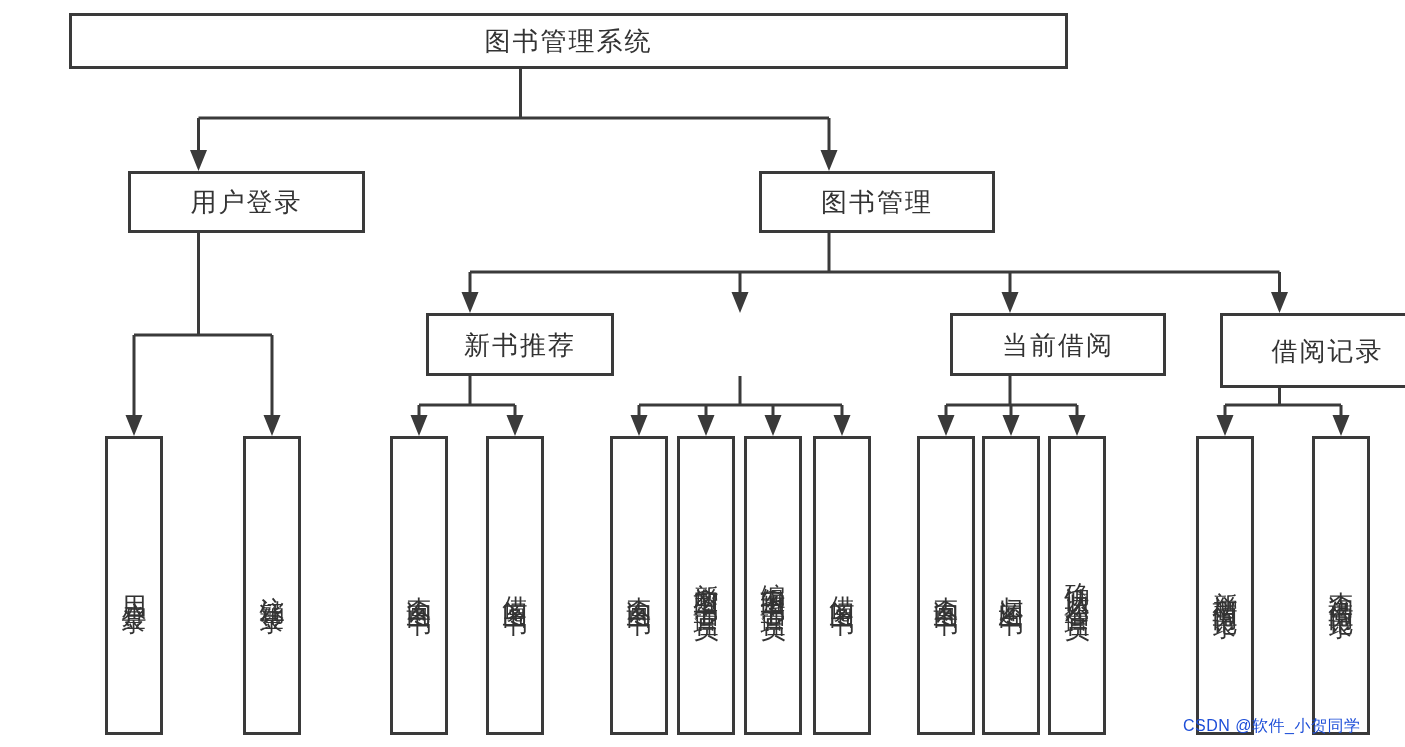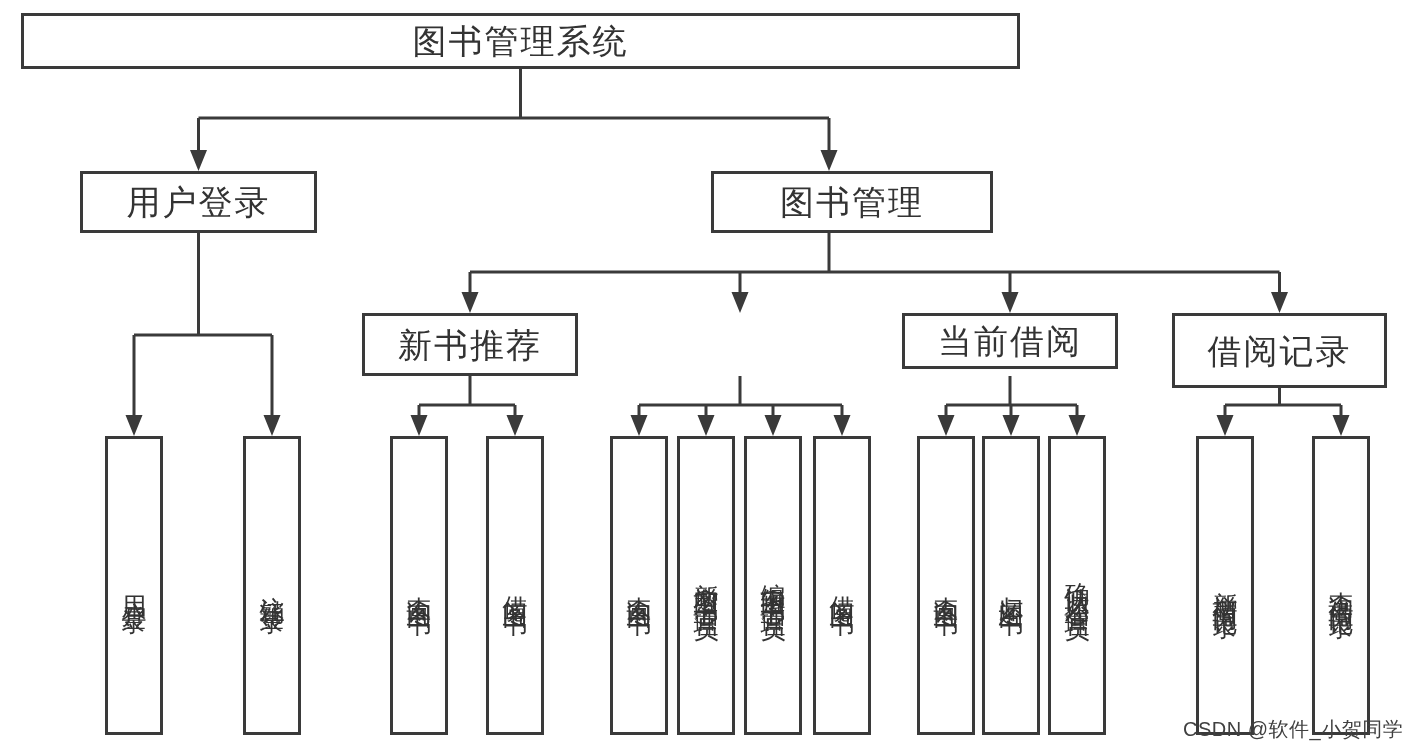--- a/index.html
+++ b/index.html
@@ -7,28 +7,28 @@
     position:relative; width:1405px; height:747px; background:#ffffff;
     font-family:"Liberation Sans","DejaVu Sans",sans-serif; overflow:hidden;
   }
   svg.wires { position:absolute; left:0; top:0; width:1405px; height:747px; }
   .box {
     position:absolute; box-sizing:border-box; background:#ffffff;
     border:3px solid #3a3a3a; color:#333333;
     display:flex; align-items:center; justify-content:center;
     text-align:center; line-height:1;
   }
-  .box.h { font-size:34px; letter-spacing:2px; white-space:nowrap; }
+  .box.h { font-size:26px; letter-spacing:2px; white-space:nowrap;margin-left:48px; }
   .box.v {
     writing-mode:vertical-rl; text-orientation:mixed;
     font-size:25px; letter-spacing:5px;
   }
   .watermark {
     position:absolute; left:1183px; top:716px;
-    color:#404040; font-size:20px; letter-spacing:0.5px; white-space:nowrap;
+    color:#1d4ed8; font-size:16px; letter-spacing:0.5px; white-space:nowrap;
   }
 </style>
 </head>
 <body>
 
 <div class="canvas">
 
   <svg class="wires" viewBox="0 0 1405 747" aria-hidden="true">
 
     <path fill="none" stroke="#3a3a3a" stroke-width="3" d="
@@ -49,24 +49,24 @@
       M630.5 415 H647.5 L639 436 Z M697.5 415 H714.5 L706 436 Z
       M764.5 415 H781.5 L773 436 Z M833.5 415 H850.5 L842 436 Z
       M937.5 415 H954.5 L946 436 Z M1002.5 415 H1019.5 L1011 436 Z
       M1068.5 415 H1085.5 L1077 436 Z
       M1216.5 415 H1233.5 L1225 436 Z M1332.5 415 H1349.5 L1341 436 Z"></path>
   </svg>
 
   <div class="box h" style="left:21px;top:13px;width:999px;height:56px">图书管理系统</div>
 
   <div class="box h" style="left:80px;top:171px;width:237px;height:62px">用户登录</div>
-  <div class="box h" style="left:711px;top:171px;width:282px;height:62px">图书管理</div>
+  <div class="box h" style="left:711px;top:171px;width:236px;height:62px">图书管理</div>
 
-  <div class="box h" style="left:362px;top:313px;width:216px;height:63px">新书推荐</div>
-  <div class="box h" style="left:902px;top:313px;width:216px;height:56px">当前借阅</div>
+  <div class="box h" style="left:378px;top:313px;width:188px;height:63px">新书推荐</div>
+  <div class="box h" style="left:902px;top:313px;width:216px;height:63px">当前借阅</div>
   <div class="box h" style="left:1172px;top:313px;width:215px;height:75px">借阅记录</div>
 
   <div class="box v" style="left:105px;top:436px;width:58px;height:299px">用户登录</div>
   <div class="box v" style="left:243px;top:436px;width:58px;height:299px">注销登录</div>
 
   <div class="box v" style="left:390px;top:436px;width:58px;height:299px">查询图书</div>
   <div class="box v" style="left:486px;top:436px;width:58px;height:299px">借阅图书</div>
 
   <div class="box v" style="left:610px;top:436px;width:58px;height:299px">查询图书</div>
   <div class="box v" style="left:677px;top:436px;width:58px;height:299px">新增图书（管理员）</div>

